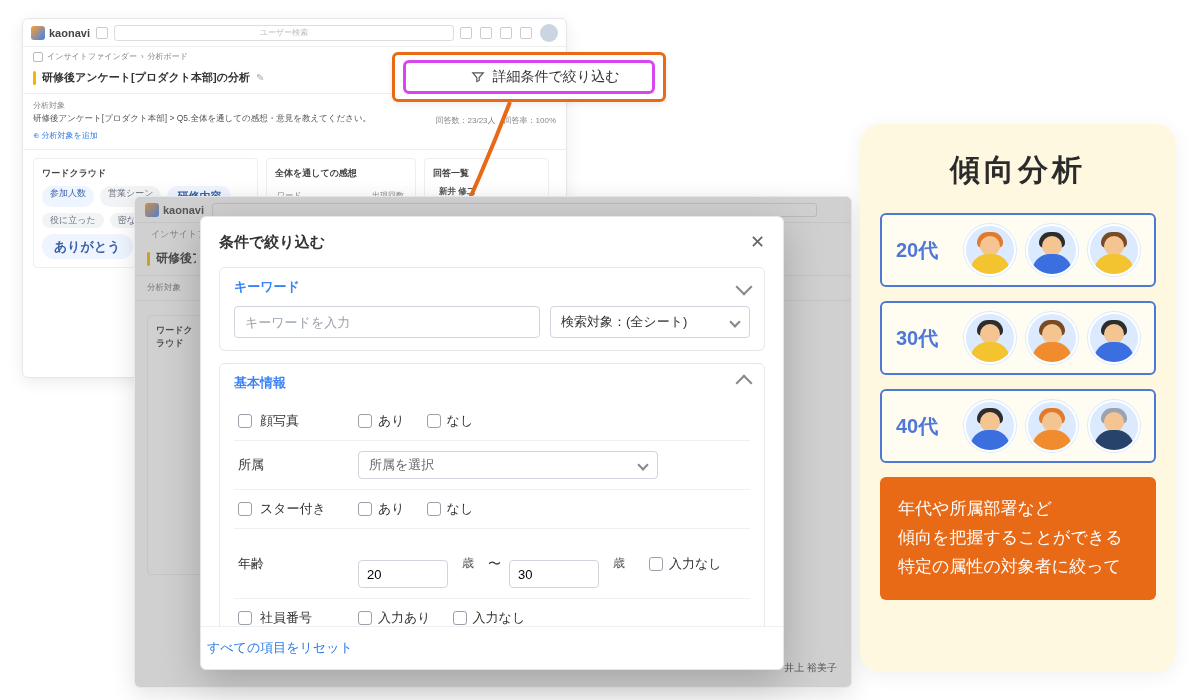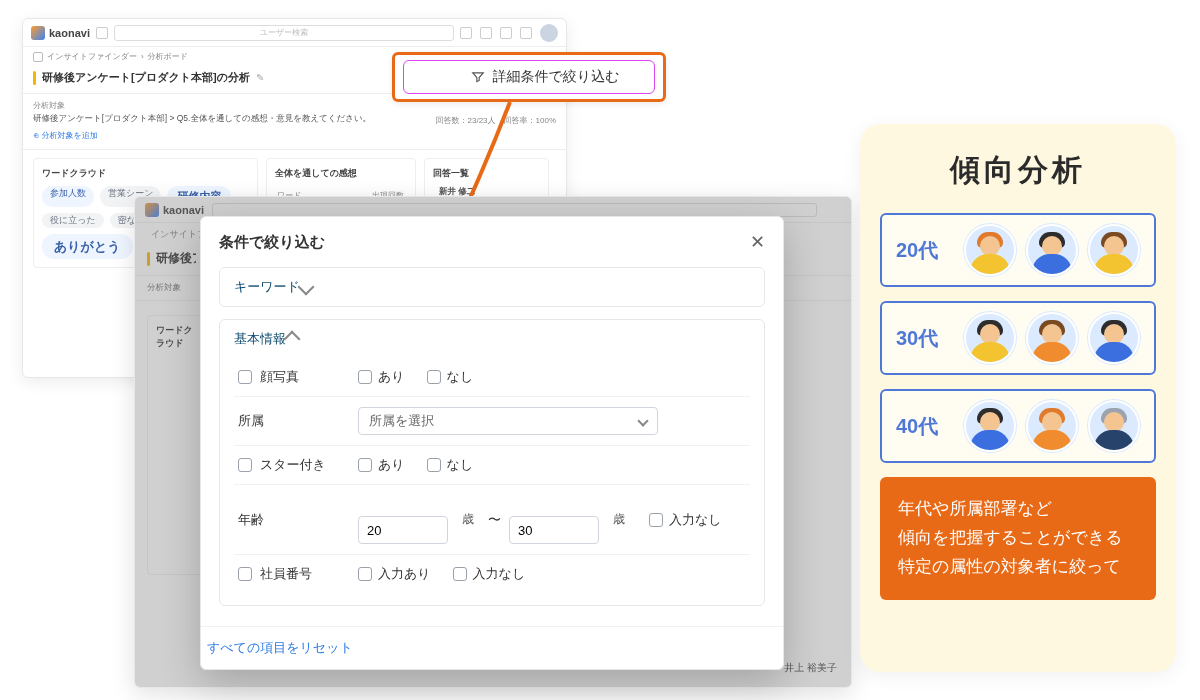--- a/index.html
+++ b/index.html
@@ -87,21 +87,21 @@
   .filter-callout{
     position:absolute; left:392px; top:52px;
     width:274px; height:50px;
     border:3px solid #e86a17;
     border-radius:6px;
     background:#fff;
     display:flex; align-items:center; justify-content:center;
     box-shadow:0 2px 6px rgba(0,0,0,.08);
   }
   .filter-callout-inner{
-    border:1px solid #d946ef; border-radius:6px;
+    border:3px solid #d946ef; border-radius:6px;
     width:252px; height:34px;
     display:flex; align-items:center; justify-content:center; gap:8px;
     font-size:14px; color:#333;padding-left:32px;
   }
   .funnel-ico{ width:14px;height:14px; }
 
   
   .arrow-svg{ position:absolute; left:420px; top:100px; width:120px; height:180px; pointer-events:none;}
 
   
@@ -141,22 +141,22 @@
   }
   .modal-title{ font-size:15px; font-weight:600; }
   .close-x{ font-size:18px; color:#666; cursor:pointer; }
 
   .modal-body{ flex:1; overflow:hidden; padding:0 18px;}
   .panel{
     border:1px solid #e5e7eb; border-radius:6px;
     margin-bottom:12px; background:#fff;
   }
   .panel-head{
-    display:flex; justify-content:flex-start; align-items:center;
-    padding:10px 14px; font-size:13px; font-weight:400; color:#0c4a6e;
+    display:flex; justify-content:space-between; align-items:center;
+    padding:10px 14px; font-size:13px; font-weight:700; color:#3b82f6;
   }
   .chev{ width:12px;height:12px; border-right:2px solid #888; border-bottom:2px solid #888; transform:rotate(45deg);}
   .chev.up{ transform:rotate(-135deg);}
   .panel-body{ padding:0 14px 12px 14px; }
   .kw-row{ display:flex; gap:10px; }
   .kw-input{
     flex:1; height:32px; border:1px solid #d0d5dd; border-radius:4px;
     padding:0 10px; font-size:13px; color:#333;
   }
   .kw-input::placeholder{ color:#9aa1ab;}
@@ -382,20 +382,29 @@
     <div class="close-x">✕</div>
   </div>
 
   <div class="modal-body">
 
     <div class="panel">
       <div class="panel-head">
         <span>キーワード</span>
         <span class="chev"></span>
       </div>
+      <div class="panel-body">
+        <div class="kw-row">
+          <input class="kw-input" placeholder="キーワードを入力" style="">
+          <div class="kw-select">
+            <span>検索対象：(全シート)</span>
+            <span class="chev" style="width:8px;height:8px"></span>
+          </div>
+        </div>
+      </div>
     </div>
 
     <div class="panel">
       <div class="panel-head">
         <span>基本情報</span>
         <span class="chev up"></span>
       </div>
       <div class="panel-body" style="padding-top:0">
         <div class="form-grid">
 

